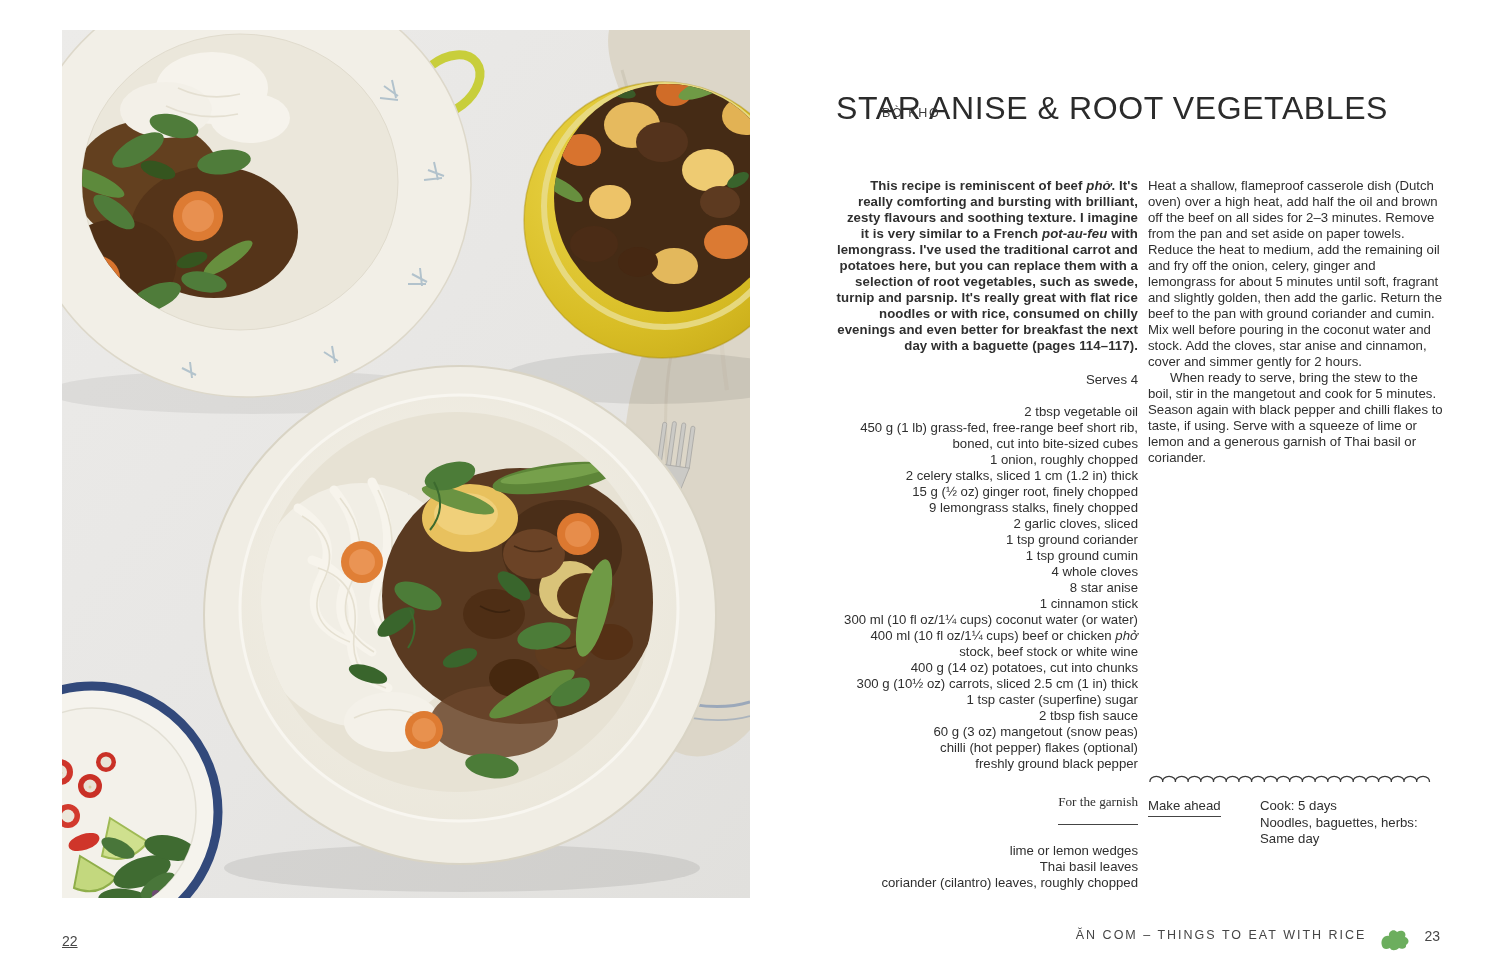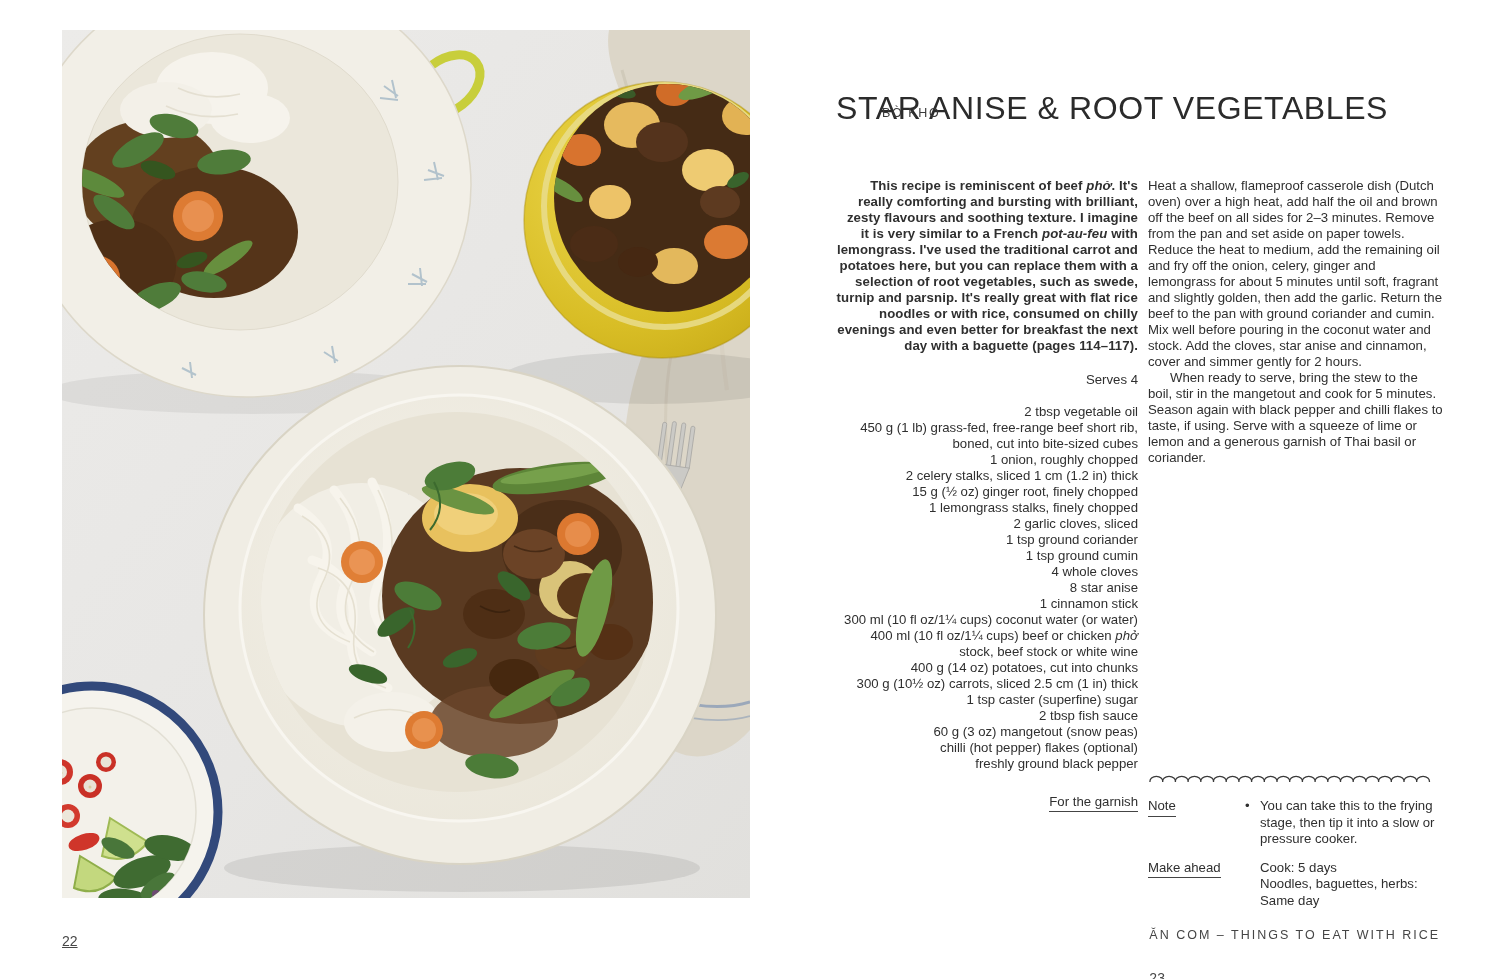--- a/index.html
+++ b/index.html
@@ -24,39 +24,39 @@
     font-size:12.5px;letter-spacing:1.6px;color:#3a3a3a;
   }
   .col{position:absolute;top:178px;font-size:13.2px;line-height:16px;color:#2f2f2f;}
   .col-left{left:836px;width:302px;text-align:right;}
   .col-right{left:1148px;width:296px;}
   .intro{margin:0;font-weight:700;letter-spacing:0.1px;}
   .serves{margin:18px 0 0 0;}
   .ingredients{list-style:none;margin:16px 0 0 0;padding:0;}
   .ingredients li{padding-left:15px;text-indent:-15px;}
   .garnish{margin-top:22px;}
-  .garnish-heading{display:inline-block;border-bottom:1px solid #444;padding-bottom:1px;margin-bottom:16px;}
+  .garnish-heading{display:inline-block;border-bottom:1px solid #444;padding-bottom:14px;margin-bottom:16px;font-family:Liberation Serif, serif;}
   .garnish ul{list-style:none;margin:2px 0 0 0;padding:0;}
   .method p{margin:0;}
   .method p + p{text-indent:22px;}
   
   .notes{position:absolute;left:1148px;top:772px;width:292px;font-size:13.2px;line-height:16.5px;color:#2f2f2f;}
   .wave{display:block;margin-bottom:12px;}
   .note-row{display:flex;align-items:flex-start;margin-bottom:12px;}
   .note-label{width:97px;flex:0 0 97px;}
   .note-label span{display:inline-block;border-bottom:1px solid #444;padding-bottom:1px;}
   .note-content{flex:1;display:flex;}
   .bullet{width:15px;flex:0 0 15px;}
   .make-content{flex:1;padding-left:15px;}
   .make-content div{margin:0;}
   
   .footer-left{position:absolute;left:62px;top:933px;font-size:14px;color:#474747;text-decoration:underline;}
   .footer-right{
     position:absolute;top:928px;right:60px;height:30px;
-    display:flex;align-items:flex-start;gap:14px;flex-direction:column;
+    display:flex;align-items:flex-start;gap:14px;
   }
   .footer-kicker{font-size:12.5px;letter-spacing:2px;color:#454545;}
   .footer-pagenum{font-size:14px;color:#474747;}
   .leaf{display:block;}
 </style>
 </head>
 <body>
 
 <div class="photo">
   <svg width="688" height="868" viewBox="0 0 688 868" xmlns="http://www.w3.org/2000/svg">
@@ -308,60 +308,58 @@
   <p class="intro"><span>This recipe is reminiscent of beef </span><span class="it">phở</span><span>. It's really comforting and bursting with brilliant, zesty flavours and soothing texture. I imagine it is very similar to a French </span><span class="it">pot-au-feu</span><span> with lemongrass. I've used the traditional carrot and potatoes here, but you can replace them with a selection of root vegetables, such as swede, turnip and parsnip. It's really great with flat rice noodles or with rice, consumed on chilly evenings and even better for breakfast the next day with a baguette (pages 114–117).</span></p>
 
   <p class="serves">Serves 4</p>
 
   <ul class="ingredients">
     <li>2 tbsp vegetable oil</li>
     <li>450 g (1 lb) grass-fed, free-range beef short rib, boned, cut into bite-sized cubes</li>
     <li>1 onion, roughly chopped</li>
     <li>2 celery stalks, sliced 1 cm (1.2 in) thick</li>
     <li>15 g (½ oz) ginger root, finely chopped</li>
-    <li>1 lemongrass stalks, finely chopped</li>
+    <li>9 lemongrass stalks, finely chopped</li>
     <li>2 garlic cloves, sliced</li>
     <li>1 tsp ground coriander</li>
     <li>1 tsp ground cumin</li>
     <li>4 whole cloves</li>
     <li>8 star anise</li>
     <li>1 cinnamon stick</li>
     <li>300 ml (10 fl oz/1¼ cups) coconut water (or water)</li>
     <li><span>400 ml (10 fl oz/1¼ cups) beef or chicken </span><span class="it">phở</span><span> stock, beef stock or white wine</span></li>
     <li>400 g (14 oz) potatoes, cut into chunks</li>
     <li>300 g (10½ oz) carrots, sliced 2.5 cm (1 in) thick</li>
     <li>1 tsp caster (superfine) sugar</li>
     <li>2 tbsp fish sauce</li>
     <li>60 g (3 oz) mangetout (snow peas)</li>
     <li>chilli (hot pepper) flakes (optional)</li>
     <li>freshly ground black pepper</li>
   </ul>
 
   <div class="garnish">
     <span class="garnish-heading">For the garnish</span>
+    <ul>
+      <li>lime or lemon wedges</li>
+      <li>Thai basil leaves</li>
+      <li>coriander (cilantro) leaves, roughly chopped</li>
+    </ul>
   </div>
 </div>
 
 <div class="col col-right method">
   <p>Heat a shallow, flameproof casserole dish (Dutch oven) over a high heat, add half the oil and brown off the beef on all sides for 2–3 minutes. Remove from the pan and set aside on paper towels. Reduce the heat to medium, add the remaining oil and fry off the onion, celery, ginger and lemongrass for about 5 minutes until soft, fragrant and slightly golden, then add the garlic. Return the beef to the pan with ground coriander and cumin. Mix well before pouring in the coconut water and stock. Add the cloves, star anise and cinnamon, cover and simmer gently for 2 hours.</p>
   <p>When ready to serve, bring the stew to the boil, stir in the mangetout and cook for 5 minutes. Season again with black pepper and chilli flakes to taste, if using. Serve with a squeeze of lime or lemon and a generous garnish of Thai basil or coriander.</p>
 </div>
 
 <div class="notes">
   <svg class="wave" width="290" height="14" viewBox="0 0 290 14">
     <path fill="none" stroke="#3a3a3a" stroke-width="1.3" d="M2,10 a6.4,5 0 1 1 12.7,0 a6.4,5 0 1 1 12.7,0 a6.4,5 0 1 1 12.7,0 a6.4,5 0 1 1 12.7,0 a6.4,5 0 1 1 12.7,0 a6.4,5 0 1 1 12.7,0 a6.4,5 0 1 1 12.7,0 a6.4,5 0 1 1 12.7,0 a6.4,5 0 1 1 12.7,0 a6.4,5 0 1 1 12.7,0 a6.4,5 0 1 1 12.7,0 a6.4,5 0 1 1 12.7,0 a6.4,5 0 1 1 12.7,0 a6.4,5 0 1 1 12.7,0 a6.4,5 0 1 1 12.7,0 a6.4,5 0 1 1 12.7,0 a6.4,5 0 1 1 12.7,0 a6.4,5 0 1 1 12.7,0 a6.4,5 0 1 1 12.7,0 a6.4,5 0 1 1 12.7,0 a6.4,5 0 1 1 12.7,0 a6.4,5 0 1 1 12.7,0"></path>
   </svg>
 
-  <div class="note-row">
-    <div class="note-label"><span>Note</span></div>
-    <div class="note-content">
-      <span class="bullet">•</span>
-      <span>You can take this to the frying stage, then tip it into a slow or pressure cooker.</span>
-    </div>
-  </div>
 
   <div class="note-row">
     <div class="note-label"><span>Make ahead</span></div>
     <div class="make-content">
       <div>Cook: 5 days</div>
       <div>Noodles, baguettes, herbs:</div>
       <div>Same day</div>
     </div>
   </div>
 </div>

